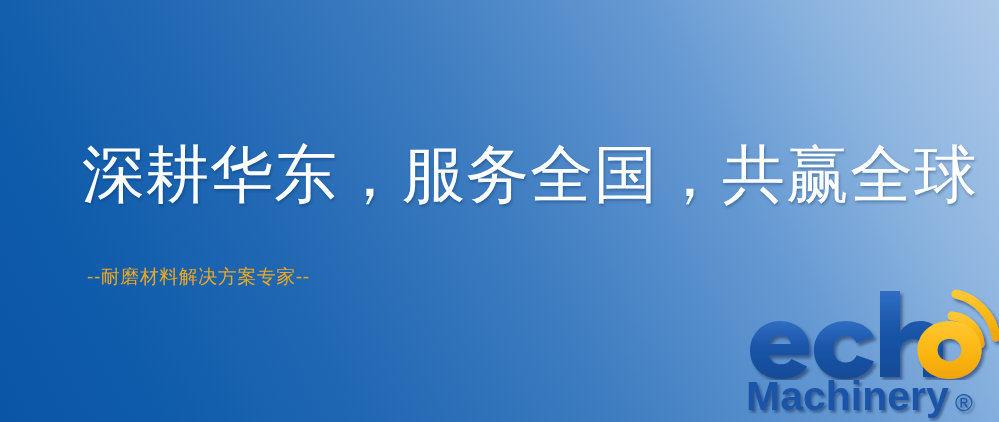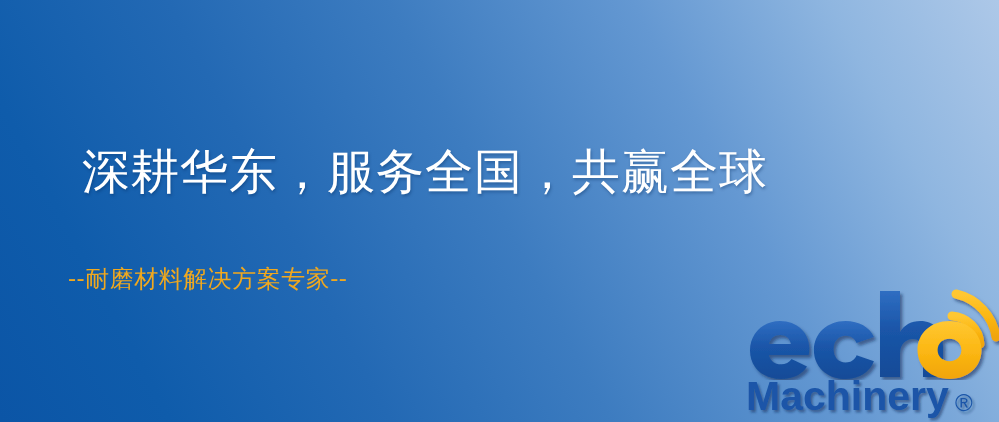--- a/index.html
+++ b/index.html
@@ -25,37 +25,37 @@
         #8fb6e0 86%,
         #adc8e8 100%);
   }
 
   
   #headline {
     position: absolute;
     left: 82px;
     top: 148px;
     color: #ffffff;
-    font-family: Liberation Sans, sans-serif;
-    font-size: 48px;
+    font-family: Liberation Mono, monospace;
+    font-size: 63px;
     line-height: 1;
     letter-spacing: 1px;
     white-space: nowrap;
     text-shadow: 1px 2px 3px rgba(0, 40, 90, 0.35);
     text-align: center;
   }
 
   
   #subtitle {
     position: absolute;
-    left: 68px;
+    left: 87px;
     top: 267px;
     color: #f0a81e;
     font-family: "DejaVu Serif", "Liberation Serif", serif;
-    font-size: 24px;
+    font-size: 19px;
     line-height: 1;
     letter-spacing: 0.5px;
     white-space: nowrap;
   }
 
   
   #logo {
     position: absolute;
     left: 744px;
     top: 288px;

